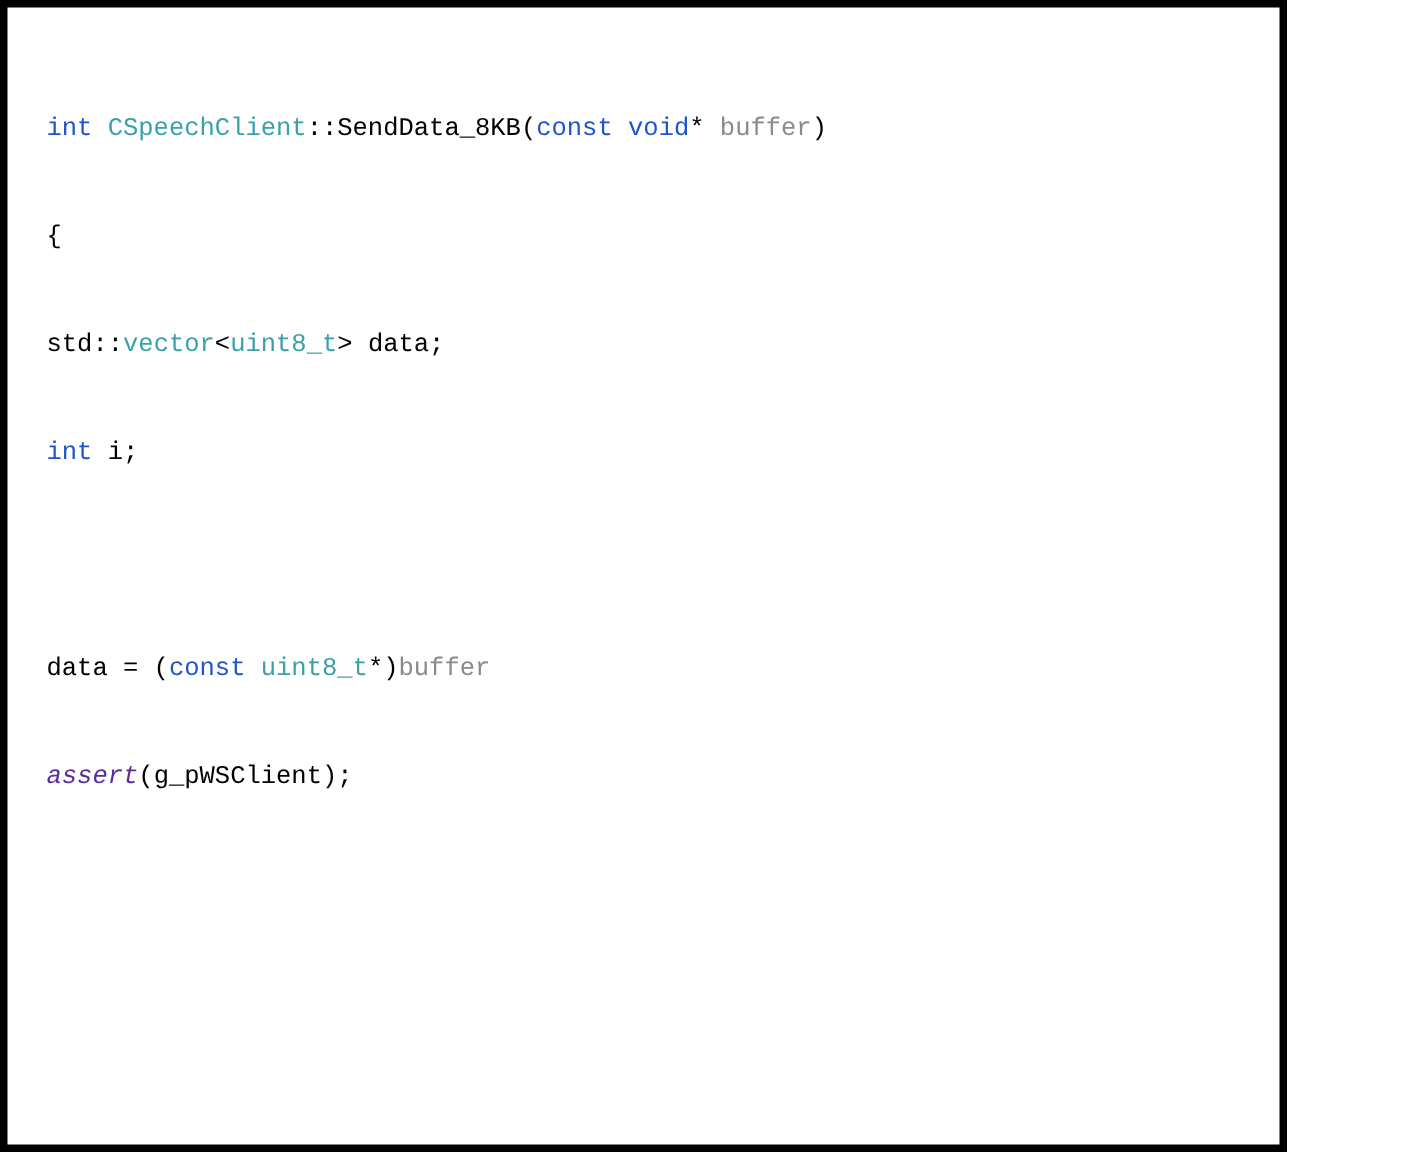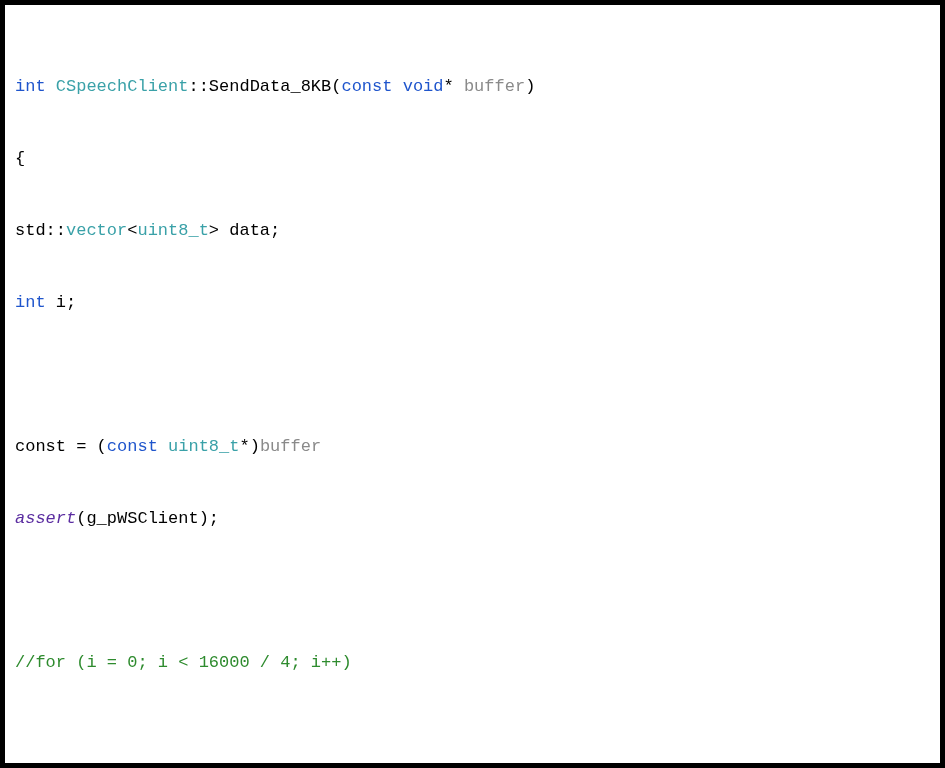--- a/index.html
+++ b/index.html
@@ -2,25 +2,25 @@
 <html><head>
 <meta charset="utf-8">
 <style>
   html, body {
     margin: 0;
     padding: 0;
     background: #ffffff;
   }
   .frame {
     box-sizing: border-box;
-    width: 945px;
+    width: 858px;
     height: 768px;
     border: 5px solid #000000;
     background: #ffffff;
-    padding: 28px 26px 18px 10px;
+    padding: 28px 26px 18px 26px;
     font-family: Consolas, "Courier New", monospace;
     font-size: 17px;
     line-height: 36px;
     white-space: pre;
     color: #000000;
     overflow: hidden;
   }
   .kw   { color: #1f55cc; }   
   .type { color: #3aa1a8; }   
   .func { color: #5a2ca0; font-style: italic; }   
@@ -31,24 +31,23 @@
 </style>
 </head>
 <body>
 
 <div class="frame">
 <span class="line"><span class="kw">int</span><span class="type"> CSpeechClient</span><span>::SendData_8KB(</span><span class="kw">const</span><span> </span><span class="kw">void</span><span>* </span><span class="gray">buffer</span><span>)</span></span>
 <span class="line">{</span>
 <span class="line"><span>std::</span><span class="type">vector</span><span>&lt;</span><span class="type">uint8_t</span><span>&gt; data;</span></span>
 <span class="line"><span class="kw">int</span><span> i;</span></span>
 <span class="blank"></span>
-<span class="line"><span>const = (</span><span class="kw">const</span><span> </span><span class="type">uint8_t</span><span>*)</span><span class="gray">buffer</span></span>
+<span class="line"><span>data = (</span><span class="kw">const</span><span> </span><span class="type">uint8_t</span><span>*)</span><span class="gray">buffer</span></span>
 <span class="line"><span class="func">assert</span><span>(g_pWSClient);</span></span>
 <span class="blank"></span>
-<span class="line cmt">//for (i = 0; i &lt; 16000 / 4; i++)</span>
 
 
 
 
 
 
 
 
 
 </div>

